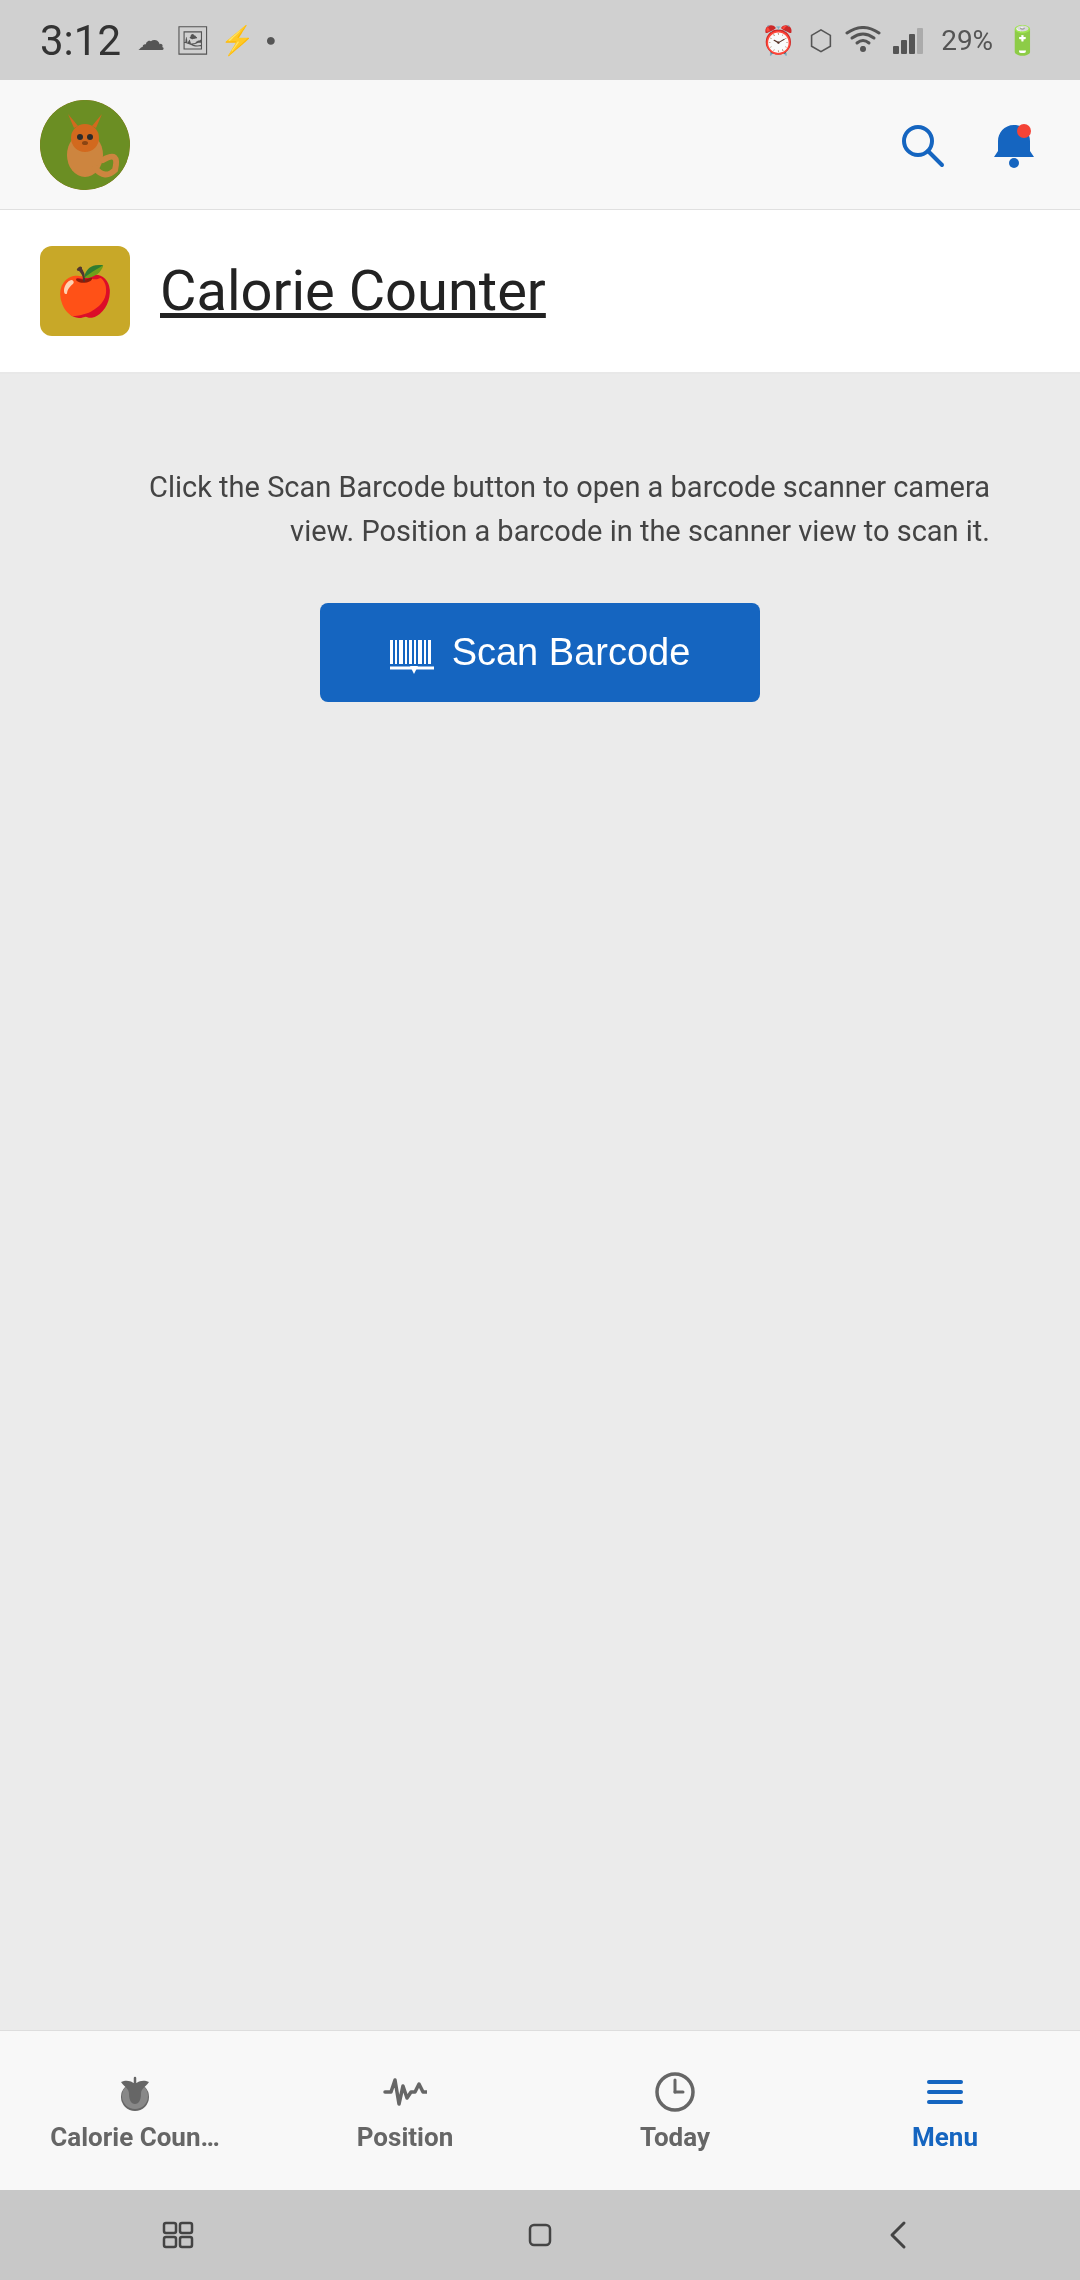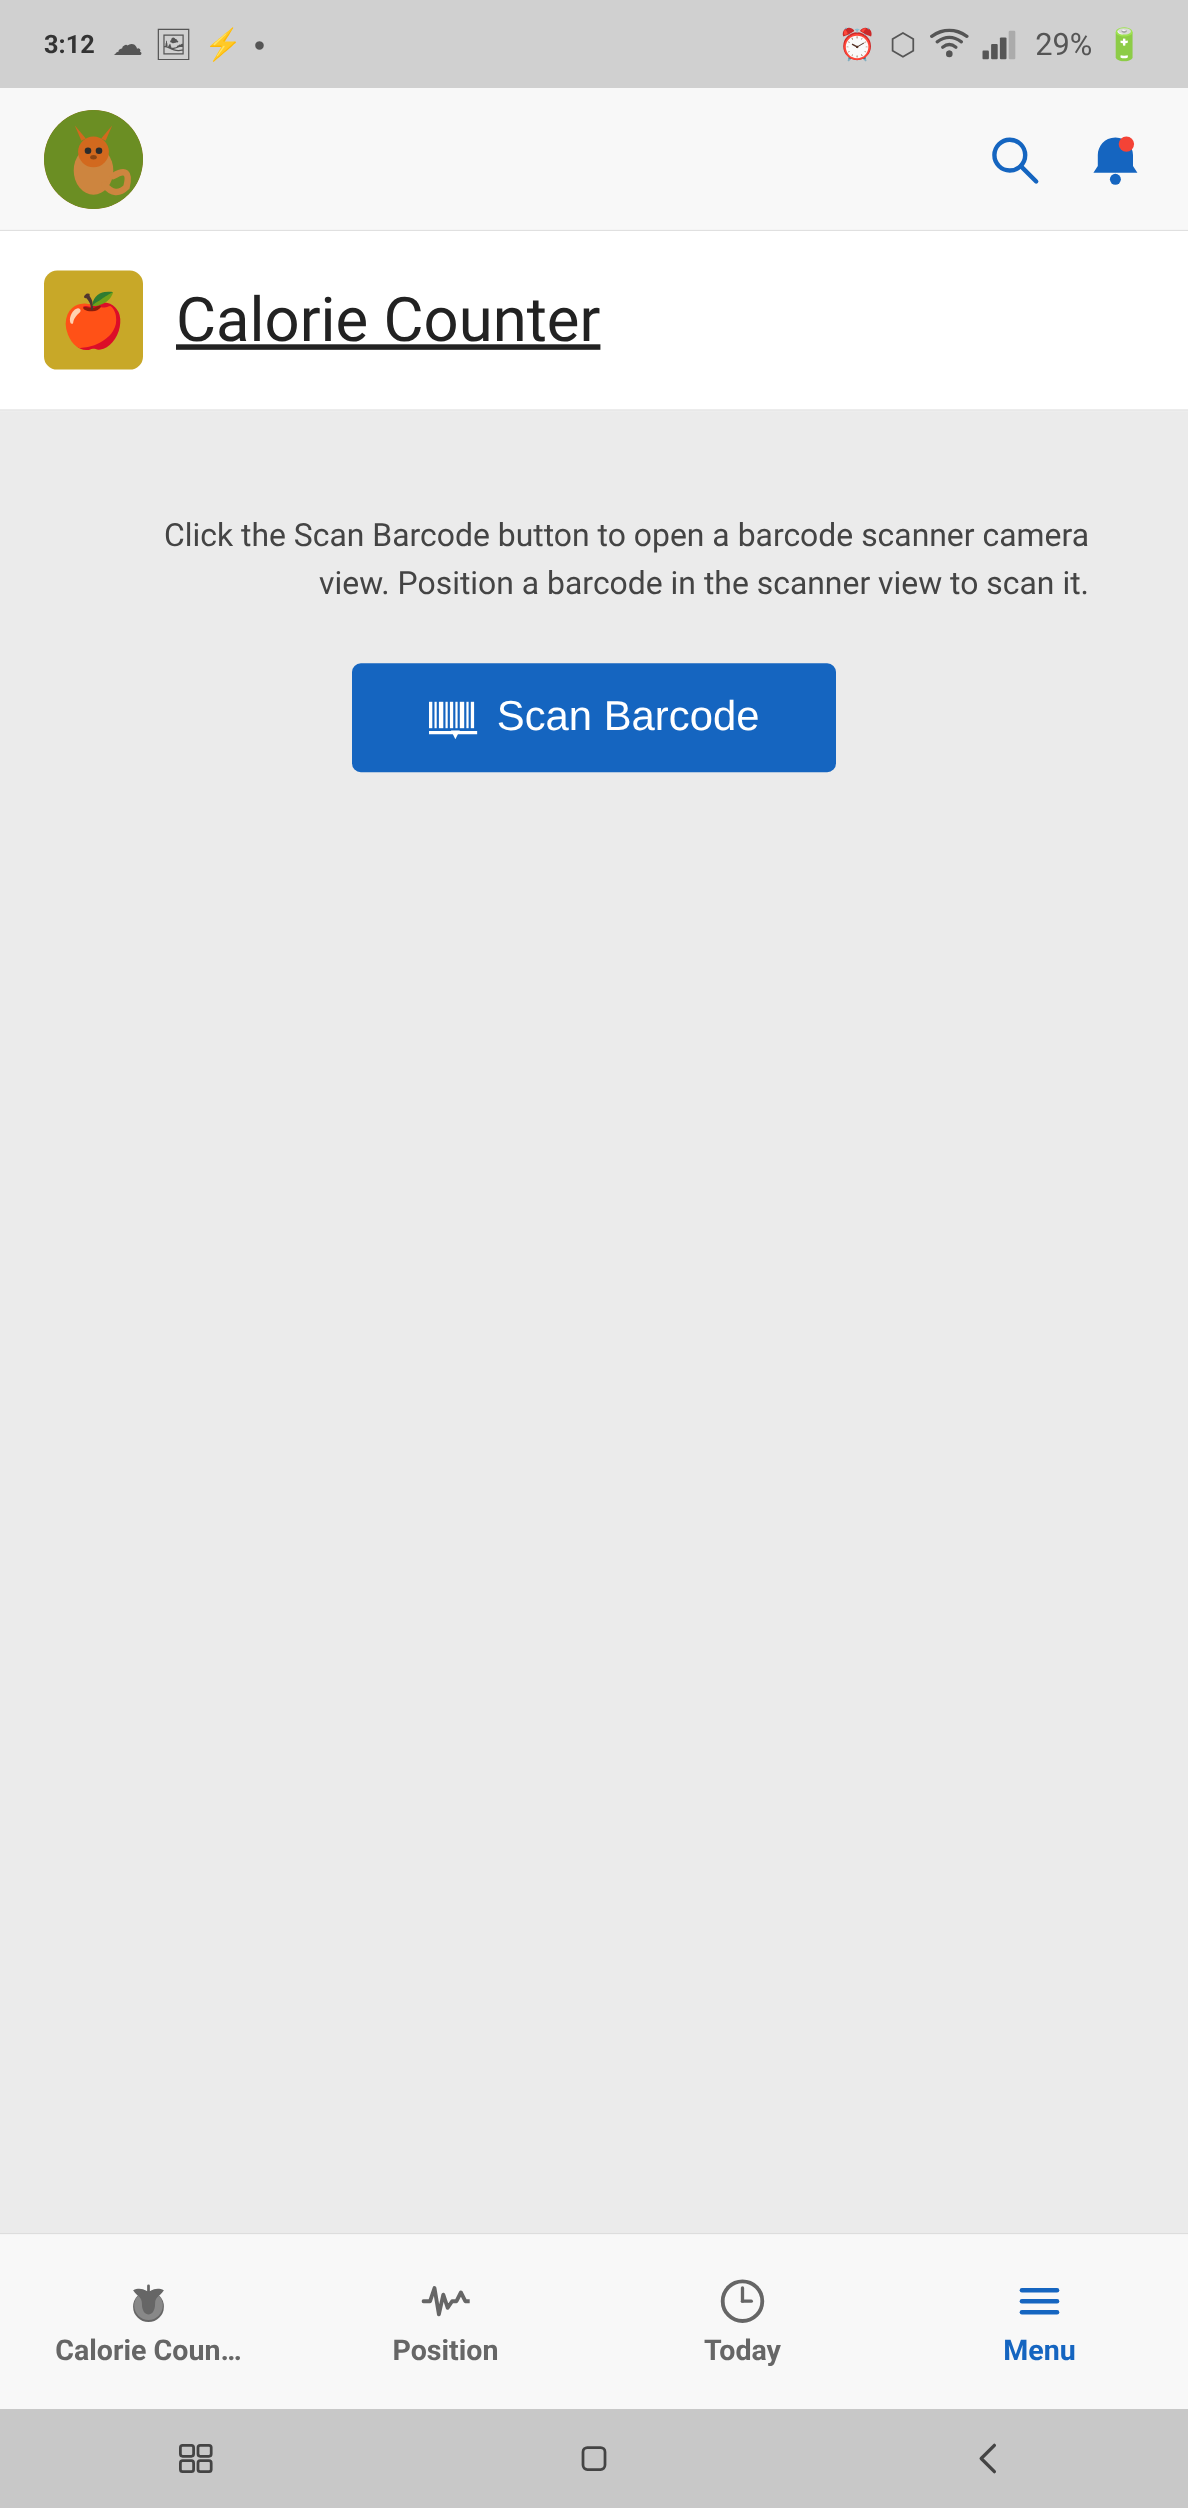--- a/index.html
+++ b/index.html
@@ -30,22 +30,22 @@
       flex-shrink: 0;
     }
 
     .status-left {
       display: flex;
       align-items: center;
       gap: 16px;
     }
 
     .status-time {
-      font-size: 23px;
-      font-weight: 700;
+      font-size: 42px;
+      font-weight: 400;
       color: #333;
     }
 
     .status-icons-left {
       display: flex;
       align-items: center;
       gap: 10px;
     }
 
     .status-icon {
@@ -162,21 +162,21 @@
     .scan-barcode-btn {
       background: #1565C0;
       color: white;
       border: none;
       border-radius: 8px;
       padding: 28px 70px;
       font-size: 38px;
       font-weight: 500;
       cursor: pointer;
       display: flex;
-      align-items: center;
+      align-items: flex-end;
       gap: 18px;
     }
 
     .barcode-icon {
       font-size: 38px;
     }
 
     
     .bottom-nav {
       background: #f8f8f8;

